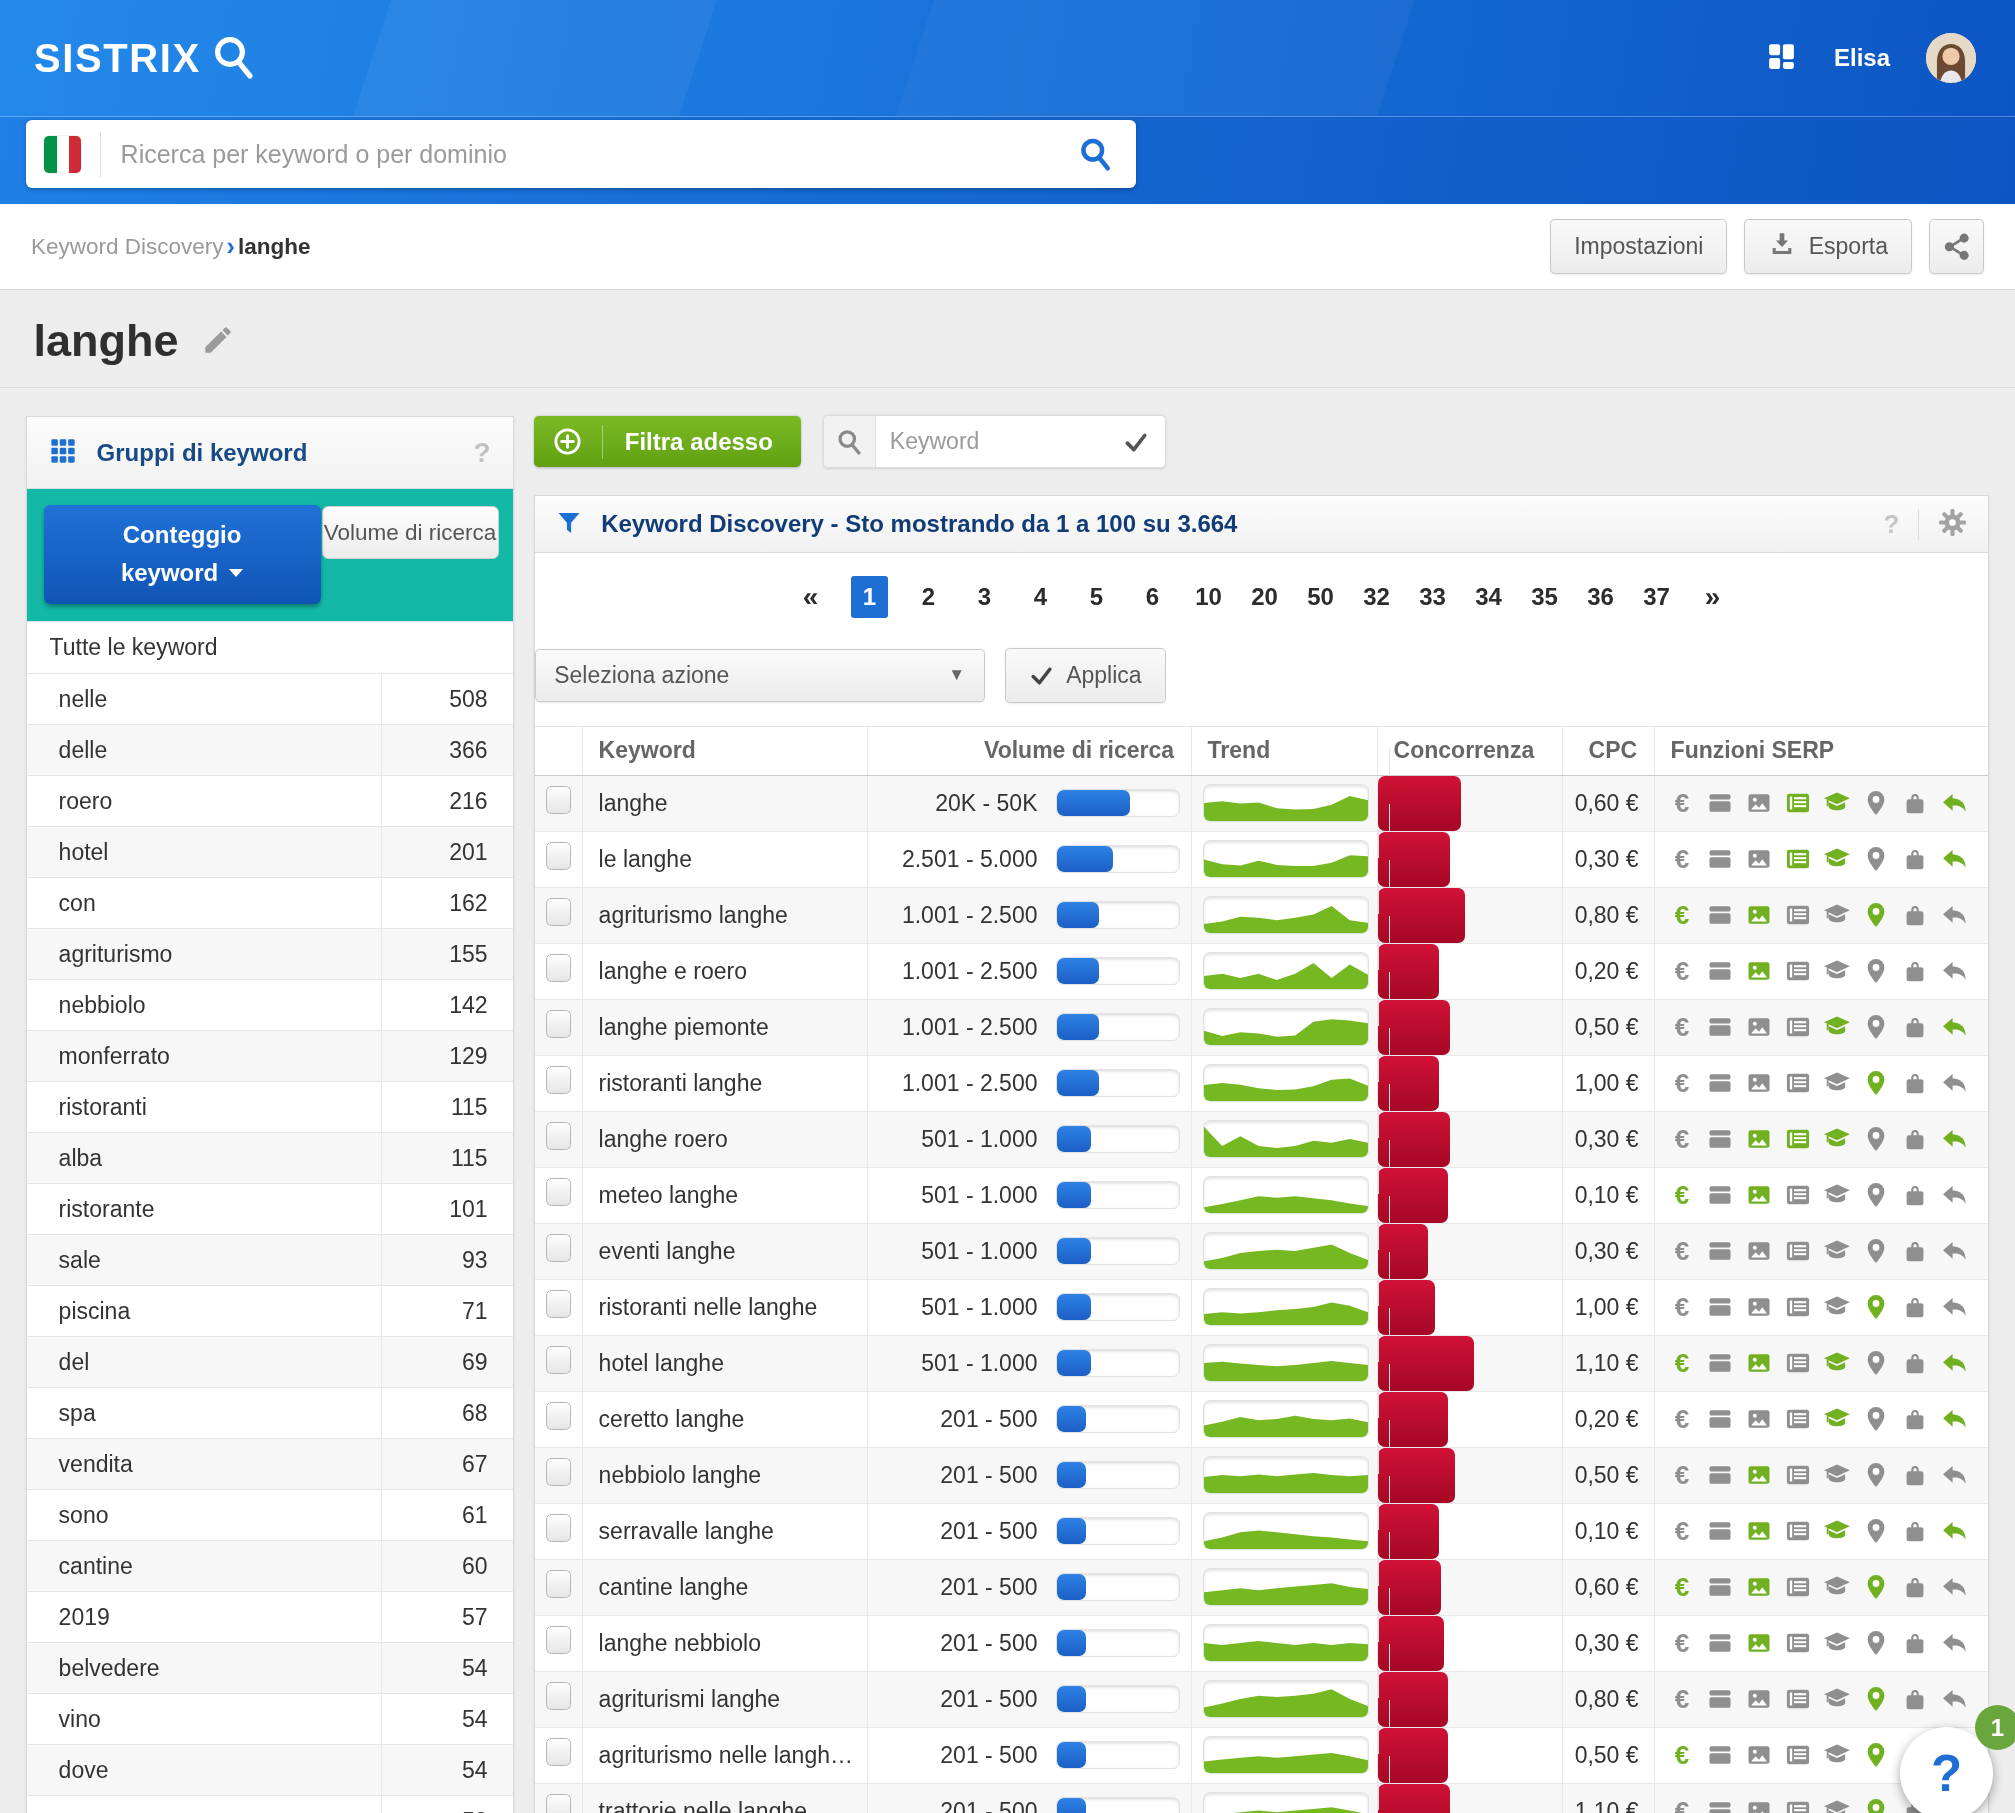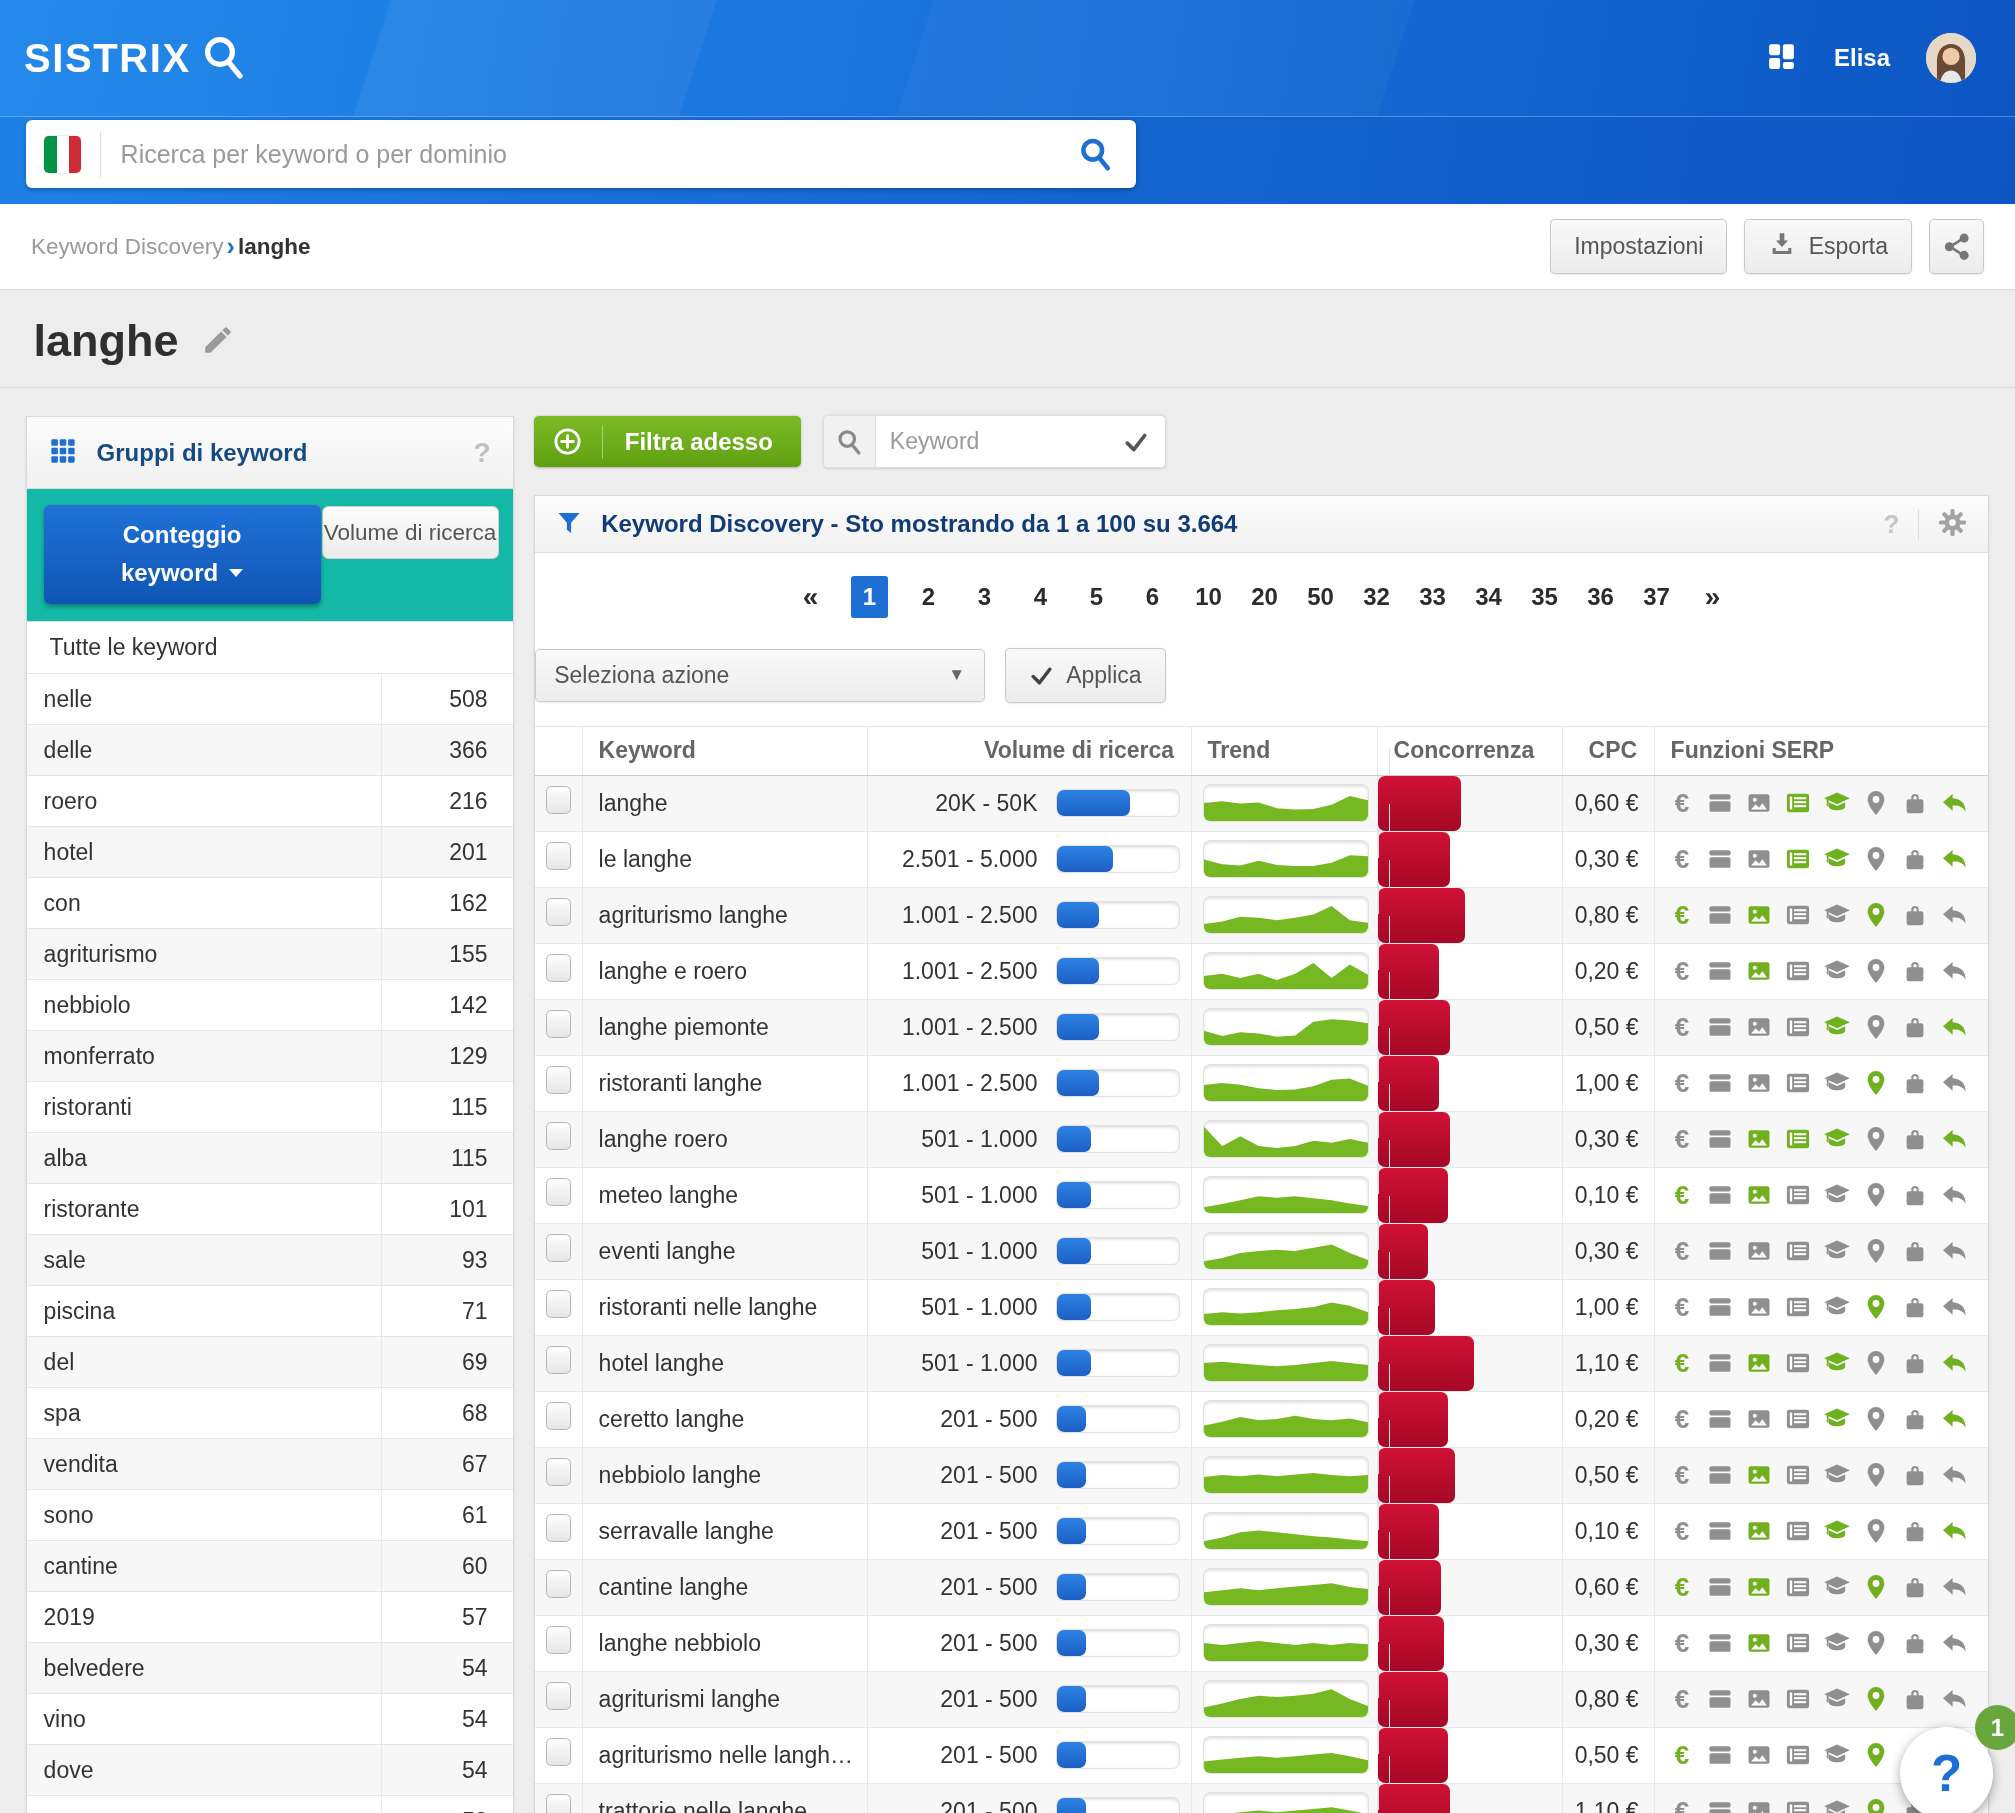--- a/index.html
+++ b/index.html
@@ -2,21 +2,21 @@
 <html style="font-size:12.4px"><head>
 <meta charset="utf-8">
 <style>
   html,body{margin:0;padding:0;width:2015px;height:1814px;overflow:hidden;
     font-family:"Liberation Sans",sans-serif;background:#ededed;-webkit-font-smoothing:antialiased;}
   
   .top-header{height:116px;background:linear-gradient(100deg,#2389ea 0%,#1b76dd 40%,#0c56c4 100%);
     position:relative;display:flex;align-items:center;border-bottom:0.8px solid rgba(255,255,255,.28);overflow:hidden;}
   .top-header .stripe{position:absolute;top:-39px;bottom:-39px;width:326px;background:rgba(255,255,255,.05);transform:skewX(-18deg);}
   .stripe.s1{left:372px;} .stripe.s2{left:915px;width:481px;background:rgba(255,255,255,.035);}
-  .logo{display:flex;align-items:center;margin-left:24px;z-index:2;}
+  .logo{display:flex;align-items:center;margin-left:34px;z-index:2;}
   .logo-text{color:#fff;font-size:40px;font-weight:bold;letter-spacing:1.6px;}
   .logo svg{margin-left:7.8px;}
   .nav{display:flex;align-items:center;gap:48px;margin-left:74px;z-index:2;}
   .nav-item{font-size:25px;font-weight:bold;color:#b3d2f6;cursor:pointer;display:flex;align-items:center;gap:9.3px;}
   .nav-item.active{color:#ffffff;}
   .caret{width:0;height:0;border-left:7.8px solid transparent;border-right:7.8px solid transparent;border-top:9.3px solid currentColor;display:inline-block;}
   .header-right{margin-left:auto;display:flex;align-items:center;gap:36px;margin-right:39px;z-index:2;}
   .user-name{color:#fff;font-size:24px;font-weight:bold;}
   .avatar{width:50px;height:50px;border-radius:50%;overflow:hidden;background:#e9dccd;}
   
@@ -61,21 +61,21 @@
     display:flex;flex-direction:column;align-items:center;justify-content:center;gap:9.3px;font-size:24px;font-weight:bold;cursor:pointer;}
   .tab-active .line2{display:flex;align-items:center;gap:11px;}
   .tab-active .caret{border-top-width:8.5px;border-left-width:7px;border-right-width:7px;}
   .tab-inactive{position:absolute;left:295px;top:17px;width:175px;height:51px;border-radius:6.2px;z-index:1;
     background:linear-gradient(#fdfdfd,#ececec);border:0.8px solid #cfcfcf;color:#555;font-size:22.5px;
     display:flex;align-items:center;justify-content:center;cursor:pointer;}
   .all-row{height:51px;display:flex;align-items:center;padding-left:23px;font-size:23px;color:#333;
     border-bottom:0.8px solid #e6e6e6;background:#fff;cursor:pointer;}
   .kw-item{height:50px;display:flex;align-items:stretch;font-size:23px;color:#333;border-bottom:0.8px solid #e6e6e6;cursor:pointer;}
   .kw-item:nth-child(even){background:#f7f7f7;}
-  .kw-item .kw{flex:1;display:flex;align-items:center;padding-left:17px;}
+  .kw-item .kw{flex:1;display:flex;align-items:center;padding-left:32px;}
   .kw-item .cnt{width:78px;display:flex;align-items:center;justify-content:flex-end;padding-right:25px;border-left:0.8px solid #e8e8e8;padding-left:28px;}
   
   .main{flex:1;min-width:0;}
   .filter-row{display:flex;align-items:center;height:51px;margin-bottom:28px;}
   .btn-filter{height:51px;border-radius:4.7px;background:linear-gradient(#7cba25,#60a011);display:flex;align-items:center;
     color:#fff;font-size:24px;font-weight:bold;cursor:pointer;box-shadow:0 0.8px 2.3px rgba(0,0,0,.25);padding-right:28px;}
   .btn-filter .plus-wrap{display:flex;align-items:center;padding:0 18.6px;height:34px;border-right:0.8px solid rgba(255,255,255,.4);margin-right:22px;}
   .kw-search{margin-left:22px;width:341px;height:51px;background:#fff;border:0.8px solid #dcdcdc;border-radius:4.7px;
     display:flex;align-items:center;overflow:hidden;box-shadow:0 0.8px 2.3px rgba(0,0,0,.12);}
   .kw-search .seg{width:51px;height:100%;background:#f1f1f1;border-right:0.8px solid #ddd;display:flex;align-items:center;justify-content:center;}

